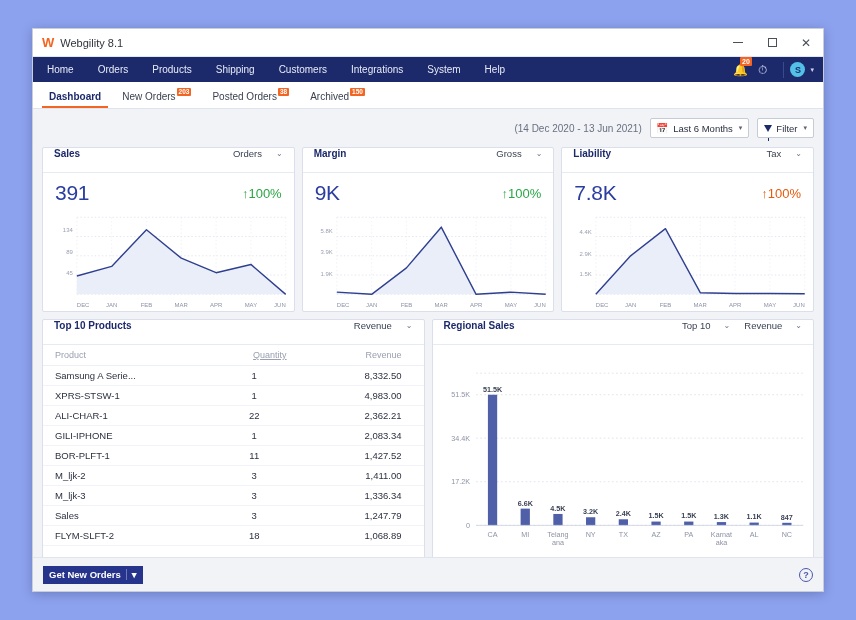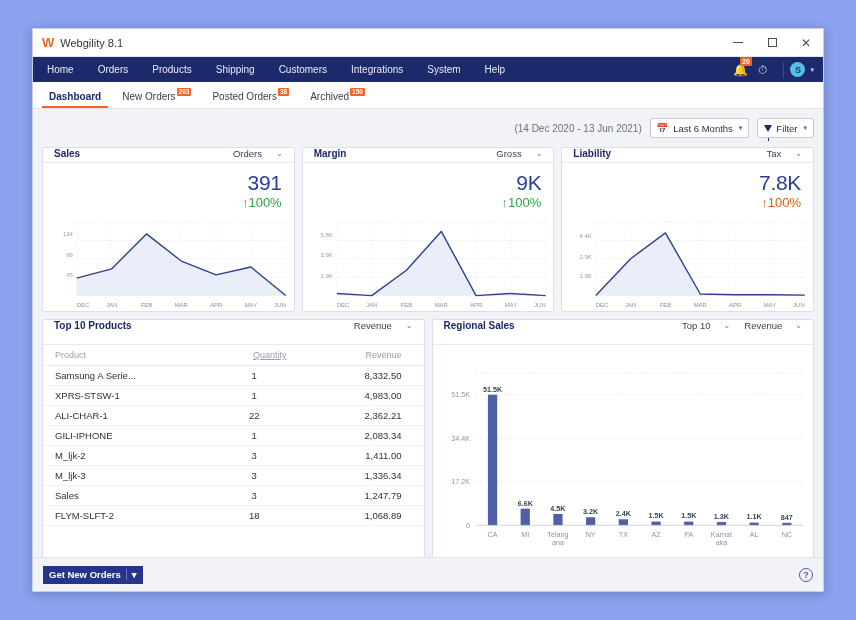--- a/index.html
+++ b/index.html
@@ -122,21 +122,21 @@
   .card-title { font-size: 10px; font-weight: bold; color: #1c2a6b; }
   .card-ctrl {
     margin-left: auto; display: flex; align-items: center; gap: 14px;
   }
   .ctrl-group { display: flex; align-items: center; gap: 13px; }
   .ctrl-label { font-size: 9.5px; color: #3b4254; }
   .chev { font-size: 8px; color: #6d7param; color: #6d7488; }
   #kpi-row { display: flex; gap: 7px; height: 165px; }
   .kpi-card { flex: 1 1 0; display: flex; flex-direction: column; }
   .kpi-body { flex: 1; display: flex; flex-direction: column; padding: 8px 0 0 0; }
-  .kpi-nums { display: flex; align-items: flex-end; padding: 0 12px 0 12px; flex-direction: column; }
+  .kpi-nums { display: flex; align-items: center; padding: 0 12px 0 12px; }
   .kpi-value { font-size: 21px; color: #2b3da0; font-weight: normal; letter-spacing: -.3px; }
   .kpi-delta { margin-left: auto; font-size: 13px; font-weight: normal; }
   .kpi-delta.up { color: #29a745; }
   .kpi-delta.down { color: #e8590c; }
   .kpi-chart { flex: 1; position: relative; margin-top: 6px; }
   .kpi-chart svg { display: block; width: 100%; height: 100%; }
   
   #lower-row { display: flex; gap: 7px; margin-top: 7px; height: 252px; }
   .lower-card { flex: 1 1 0; display: flex; flex-direction: column; overflow: hidden; }
   
@@ -423,20 +423,25 @@
               </tr>
               <tr>
                 <td>ALI-CHAR-1</td>
                 <td class="c">22</td>
                 <td class="r">2,362.21</td>
               </tr>
               <tr>
                 <td>GILI-IPHONE</td>
                 <td class="c">1</td>
                 <td class="r">2,083.34</td>
+              </tr>
+              <tr>
+                <td>BOR-PLFT-1</td>
+                <td class="c">11</td>
+                <td class="r">1,427.52</td>
               </tr>
               <tr>
                 <td>M_ljk-2</td>
                 <td class="c">3</td>
                 <td class="r">1,411.00</td>
               </tr>
               <tr>
                 <td>M_ljk-3</td>
                 <td class="c">3</td>
                 <td class="r">1,336.34</td>

